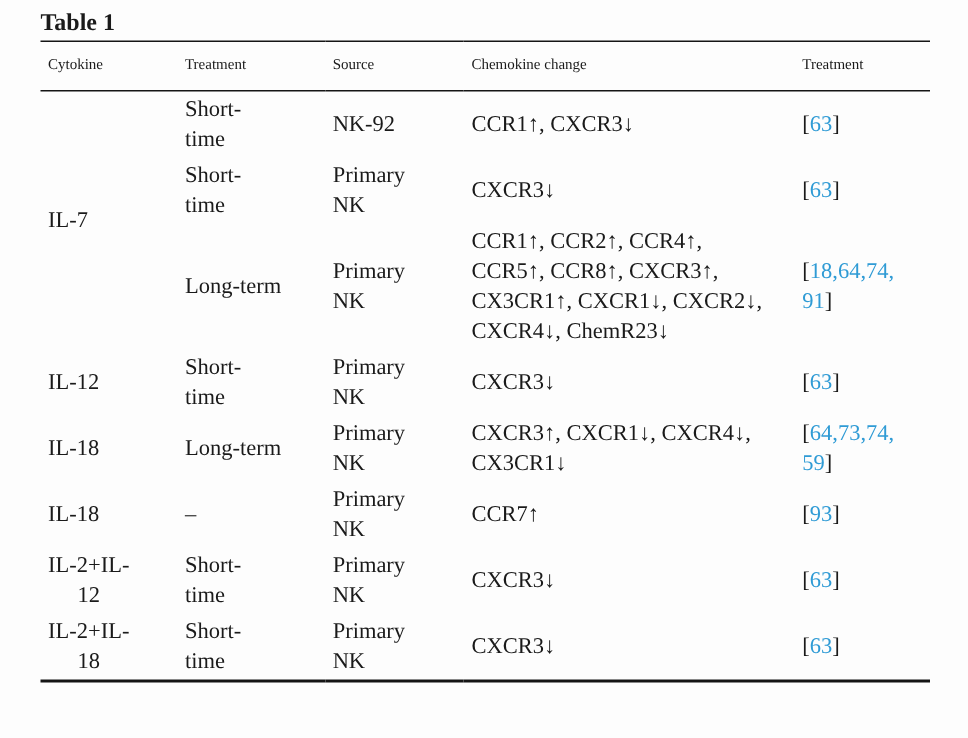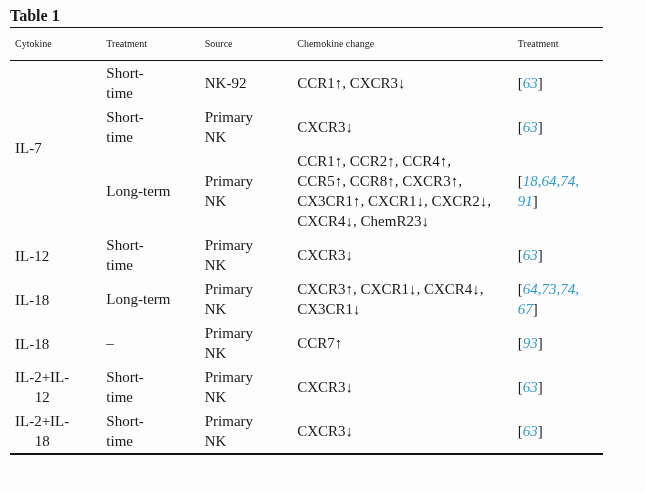--- a/index.html
+++ b/index.html
@@ -11,20 +11,21 @@
     overflow: hidden;
     font-family: "Liberation Serif", "DejaVu Serif", serif;
     color: #1a1a1a;
     -webkit-font-smoothing: antialiased;
   }
   .page {
     box-sizing: border-box;
     width: 615px;
     height: 492px;
     padding: 5px 12px 0 10px;
+    margin-left: 17px;
   }
   .tbl-label {
     font-weight: bold;
     font-size: 16px;
     line-height: 22px;
     margin: 0;
   }
   .tbl-caption {
     font-size: 15.5px;
     line-height: 22px;
@@ -60,21 +61,20 @@
     display: inline-block;
     text-align: center;
     white-space: pre-line;
     vertical-align: middle;
   }
   .ref-cell { white-space: normal; }
   .ref-links {
     color: var(--link-blue, #2f9bd5);
     white-space: pre-line;
     cursor: pointer;
-    font-style: italic;
   }
   .ref-bracket { color: #1a1a1a; }
 </style>
 </head>
 <body>
 
 <div class="page">
   <p class="tbl-label">Table 1</p>
 
   <table class="data-table">
@@ -132,21 +132,21 @@
           <td class="ref-cell"><span class="ref-bracket">[</span><span class="ref-links">63</span><span class="ref-bracket">]</span></td>
         </tr>
         <tr>
           <td rowspan="1"><span class="cyt-wrap">IL-18</span></td>
           <td>Long-term</td>
           <td>Primary
 NK</td>
           <td>CXCR3↑, CXCR1↓, CXCR4↓,
 CX3CR1↓</td>
           <td class="ref-cell"><span class="ref-bracket">[</span><span class="ref-links">64,73,74,
-67</span><span class="ref-bracket">]</span></td>
+59</span><span class="ref-bracket">]</span></td>
         </tr>
         <tr>
           <td rowspan="1"><span class="cyt-wrap">IL-18</span></td>
           <td>–</td>
           <td>Primary
 NK</td>
           <td>CCR7↑</td>
           <td class="ref-cell"><span class="ref-bracket">[</span><span class="ref-links">93</span><span class="ref-bracket">]</span></td>
         </tr>
         <tr>

